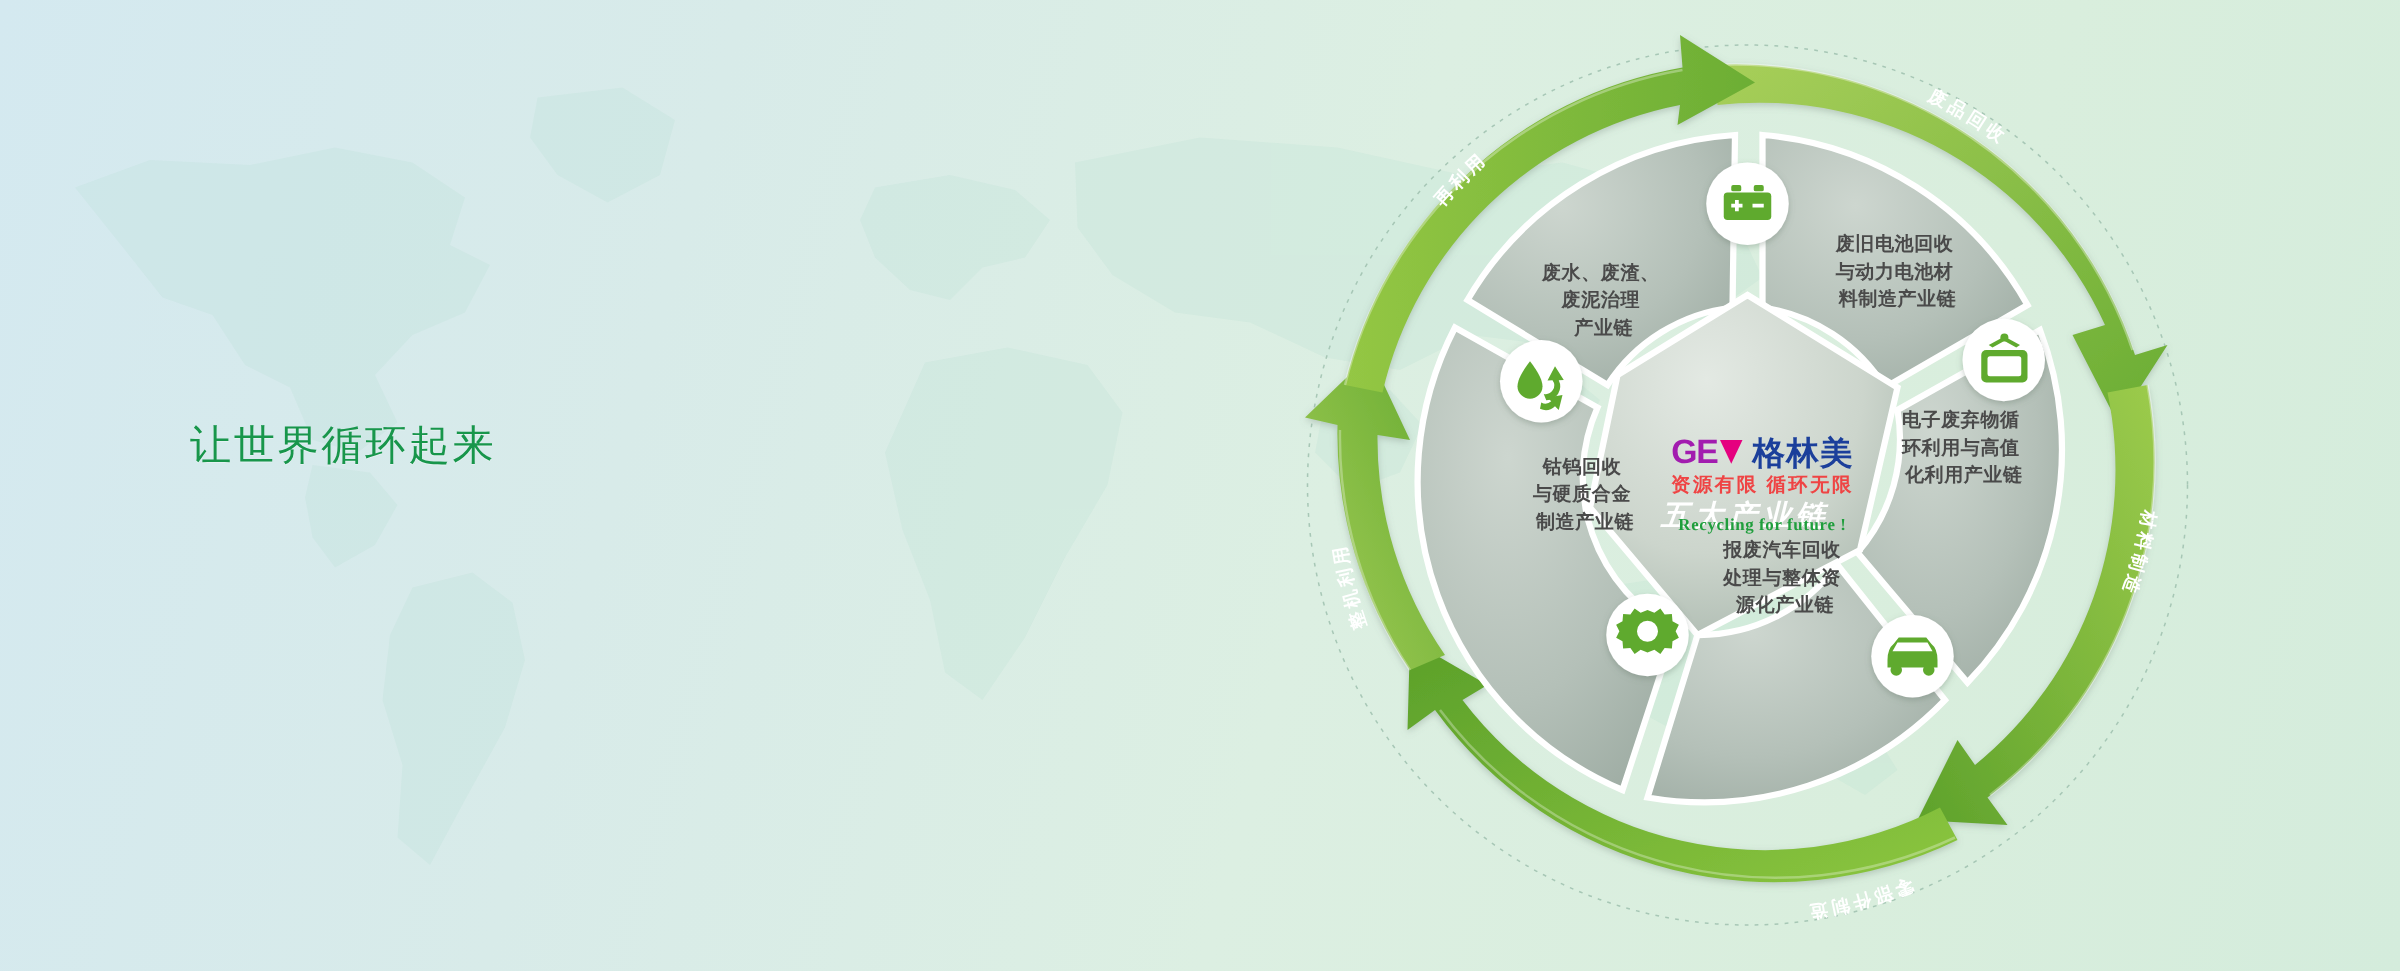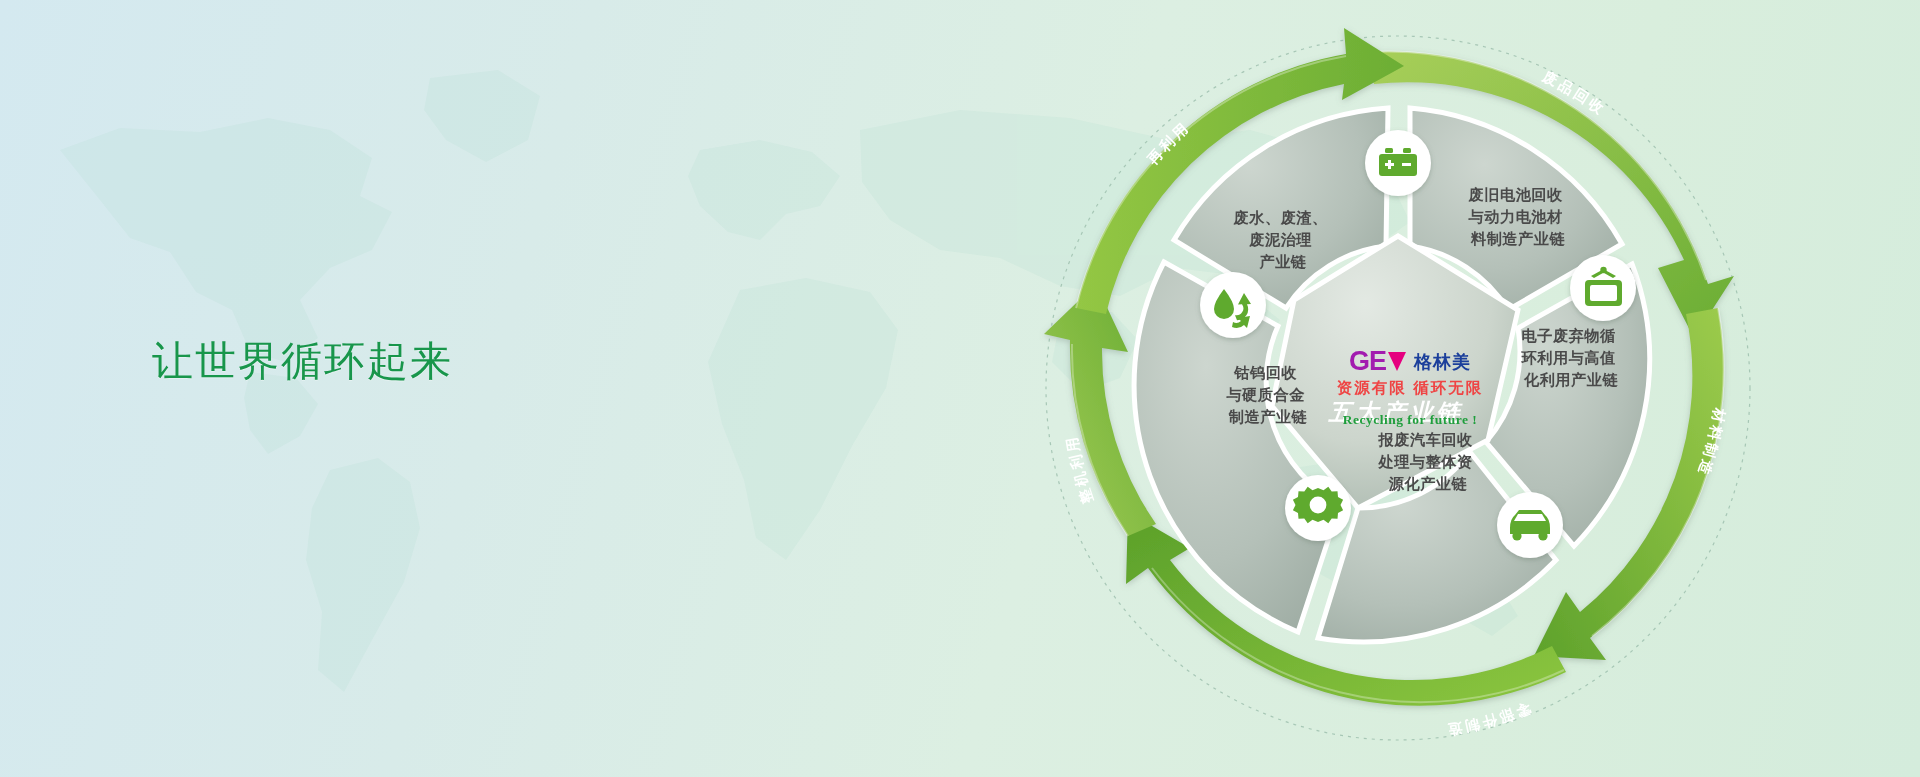--- a/index.html
+++ b/index.html
@@ -18,21 +18,21 @@
 
   
   #headline {
     position: absolute;
     left: 152px; top: 330px;
     color: #1c9b4e;
     letter-spacing: 2px;
     line-height: 1.55;
   }
   #headline .line {
-    font-size: 41px;
+    font-size: 33px;
     font-weight: 500;
     color: #18964b;
     white-space: nowrap;
     text-shadow: 0 1px 0 rgba(255,255,255,.35);
   }
 
   
   #diagram {
     position: absolute;
     left: 1018px; top: 8px;
@@ -81,21 +81,21 @@
     display:flex; align-items:center;
   }
   #center-logo .gem-tri {
     display:inline-block;
     width: 0; height: 0; margin-left: 2px; margin-right:1px;
     border-left: 9px solid transparent;
     border-right: 9px solid transparent;
     border-top: 19px solid #e5007f;
   }
   #center-logo .gem-cn {
-    font-size: 18px; font-weight: 700; color: #1b3f9b; letter-spacing: 1px;
+    font-size: 26px; font-weight: 700; color: #1b3f9b; letter-spacing: 1px;
   }
   #center-logo .slogan-cn {
     margin-top: 3px;
     font-size: 15.5px; font-weight: 700; color: #ef4444; letter-spacing: 2px; text-align: center;
   }
   #center-logo .slogan-en {
     margin-top: 13px;
     font-size: 13.5px; font-weight: 700; color: #1f9e3c; letter-spacing: .5px;
     font-family: "Liberation Serif", serif;
   }

